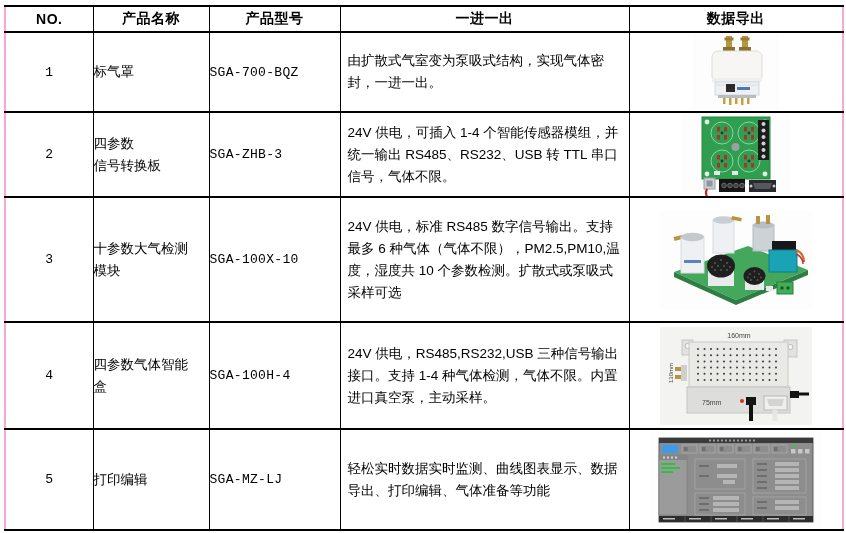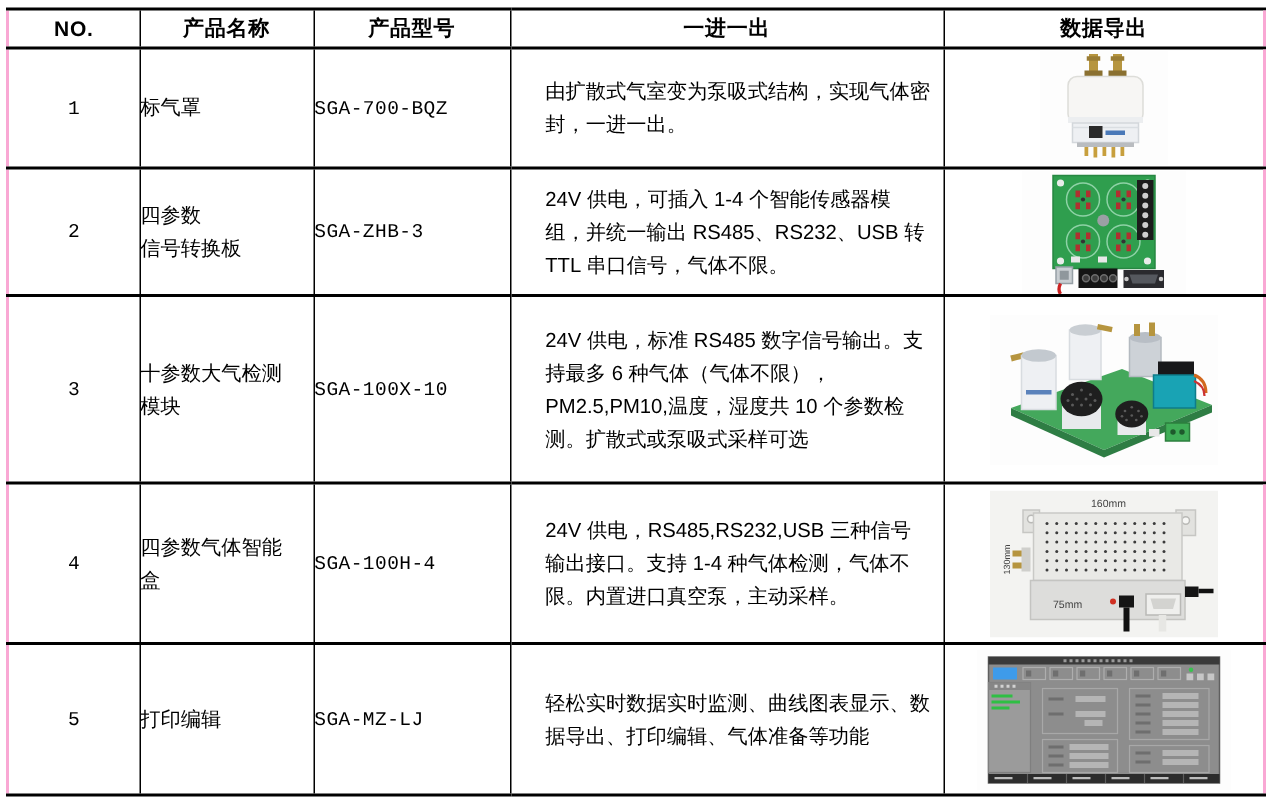--- a/index.html
+++ b/index.html
@@ -3,21 +3,21 @@
 <meta charset="utf-8">
 <style>
   html,body{margin:0;padding:0;background:#ffffff;font-family:"Liberation Sans","DejaVu Sans",sans-serif;color:#000;}
   .page{width:846px;height:533px;box-sizing:border-box;padding:5px 4px;background:#fff;}
   table.spec{border-collapse:collapse;table-layout:fixed;width:838px;border:2px solid #f9a8d4;}
   .spec th,.spec td{border-top:2px solid #000;border-bottom:2px solid #000;border-left:1px solid #000;border-right:1px solid #000;padding:0;vertical-align:middle;overflow:hidden;}
   .spec th{height:24px;font-size:14px;font-weight:bold;text-align:center;letter-spacing:0.5px;}
   td.c-no{ text-align:center;font-size:13px;font-family:"Liberation Mono","DejaVu Sans Mono",monospace;}
   td.c-name{text-align:left;font-size:13.5px;white-space:pre-line;line-height:22px;}
   td.c-model{text-align:left;font-size:13px;font-family:"Liberation Mono","DejaVu Sans Mono",monospace;letter-spacing:0.3px;}
-  td.c-func{font-size:13.5px;line-height:22px;padding:4px 8px 4px 23px;text-align:left;}
+  td.c-func{font-size:13.5px;line-height:22px;padding:4px 8px 4px 7px;text-align:left;}
   td.c-img{text-align:center;}
   td.c-img svg{display:block;margin:0 auto;}
   tr.r1{height:80px;} tr.r2{height:85px;} tr.r3{height:125px;} tr.r4{height:107px;} tr.r5{height:101px;}
   .dim{font-size:7px;fill:#444;font-family:"Liberation Sans",sans-serif;}
 </style>
 </head>
 <body>
 
 <div class="page">
 <table class="spec">

